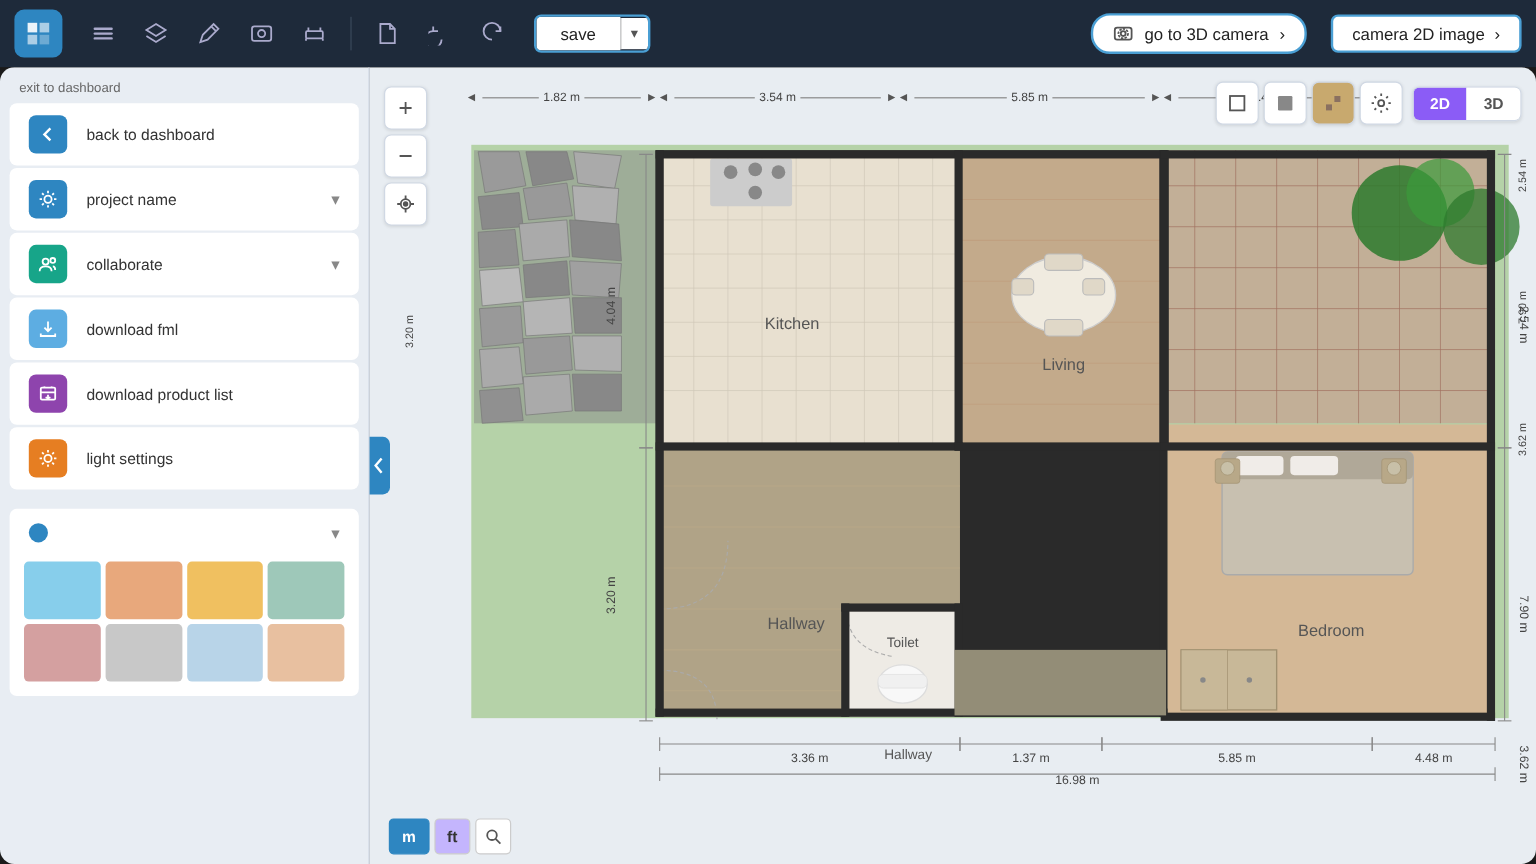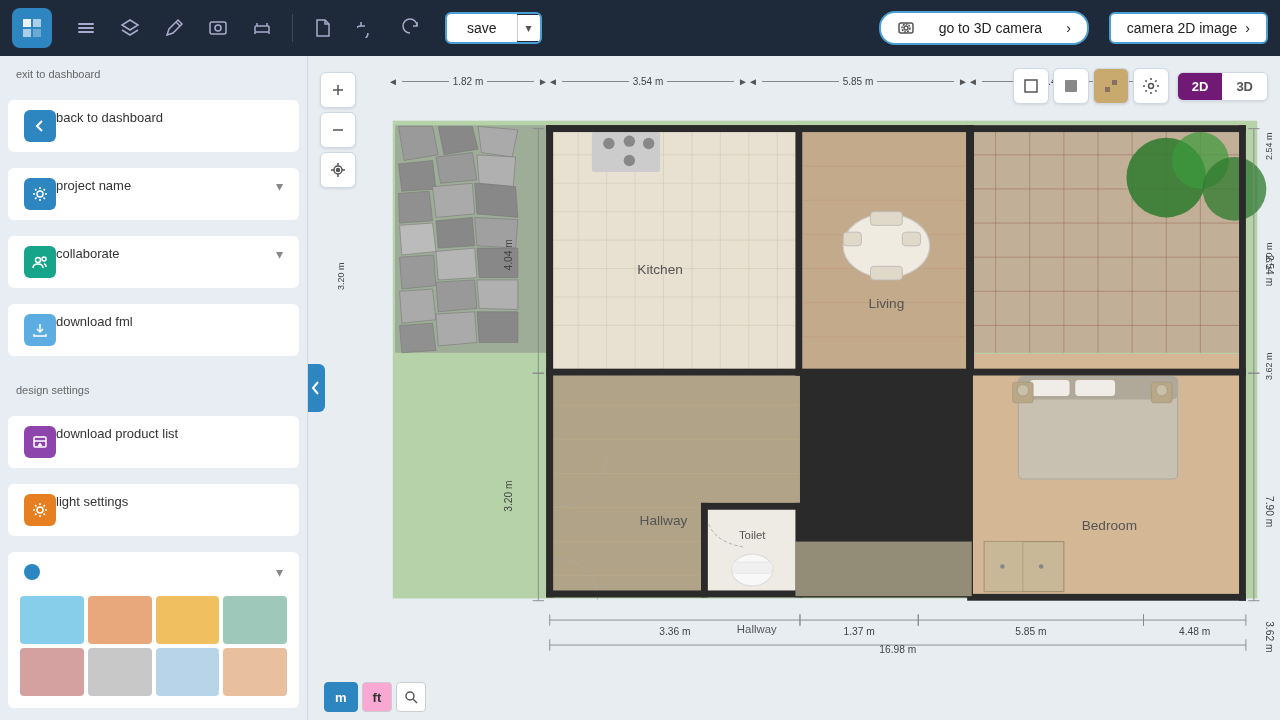--- a/index.html
+++ b/index.html
@@ -63,39 +63,40 @@
     .spacer { flex: 1; }
 
     .go-3d-btn {
       background: white;
       border: 2px solid #4a9fd4;
       border-radius: 16px;
       padding: 6px 16px;
       font-size: 14px;
       color: #222;
       cursor: pointer;
-      display: flex; align-items: center; gap: 24px;
+      display: flex; align-items: center; gap: 9px;
     }
     .export-btn {
       background: white;
       border: 2px solid #4a9fd4;
       border-radius: 6px;
       padding: 6px 16px;
       font-size: 14px;
       color: #222;
       cursor: pointer;
       display: flex; align-items: center; gap: 8px;
       margin-left: 12px;
     }
 
     
     .main-area {
       display: flex;
       flex: 1;
       overflow: hidden;
+      border-radius: 12px;
     }
 
     
     .sidebar {
       width: 308px;
       background: #e8edf3;
       flex-shrink: 0;
       overflow-y: auto;
       padding: 0;
       border-right: 1px solid #d0d8e4;
@@ -103,25 +104,26 @@
 
     .sidebar-section-label {
       font-size: 11px;
       color: #666;
       padding: 12px 16px 4px 16px;
       text-transform: lowercase;
     }
 
     .sidebar-item {
       display: flex;
+      align-items: center;
       padding: 10px 16px;
-      gap: 0;
-      cursor: pointer;
-      background: white;
-      margin: 16px 8px;
+      gap: 16px;
+      cursor: pointer;
+      background: white;
+      margin: 2px 8px;
       border-radius: 6px;
     }
 
     .sidebar-item-icon {
       width: 32px; height: 32px;
       border-radius: 6px;
       display: flex; align-items: center; justify-content: center;
       font-size: 16px;
       flex-shrink: 0;
     }
@@ -232,21 +234,21 @@
     }
     .mode-btn {
       padding: 6px 14px;
       background: white;
       border: none;
       font-size: 13px;
       font-weight: 600;
       cursor: pointer;
       color: #555;
     }
-    .mode-btn.active { background: #701a75; color: white; }
+    .mode-btn.active { background: #8b5cf6; color: white; }
 
     
     .collapse-tab {
       position: absolute;
       left: -1px;
       top: 50%;
       transform: translateY(-50%);
       width: 18px; height: 48px;
       background: #2e86c1;
       border-radius: 0 6px 6px 0;
@@ -263,21 +265,21 @@
       bottom: 8px;
       left: 16px;
       display: flex;
       gap: 4px;
       z-index: 10;
     }
     .unit-btn {
       padding: 4px 10px;
       border-radius: 4px;
       border: 1px solid #ccc;
-      background: #f9a8d4;
+      background: #c4b5fd;
       font-size: 13px;
       font-weight: 600;
       cursor: pointer;
       color: #333;
     }
     .unit-btn.active { background: #2e86c1; color: white; border-color: #2e86c1; }
     .zoom-btn {
       width: 30px; height: 30px;
       border-radius: 4px;
       border: 1px solid #ccc;
@@ -420,21 +422,20 @@
     <div class="sidebar-item">
       <div class="sidebar-item-icon icon-light-blue">
         <svg width="16" height="16" viewBox="0 0 16 16" fill="none" stroke="white" stroke-width="1.5">
           <path d="M8 2v8M5 7l3 3 3-3"></path>
           <path d="M2 12v2h12v-2"></path>
         </svg>
       </div>
       <span class="sidebar-item-label">download fml</span>
     </div>
 
-    <div class="sidebar-section-label">design settings</div>
 
     <div class="sidebar-item">
       <div class="sidebar-item-icon icon-purple">
         <svg width="16" height="16" viewBox="0 0 16 16" fill="none" stroke="white" stroke-width="1.5">
           <rect x="2" y="3" width="12" height="10" rx="1"></rect>
           <path d="M5 3V2M11 3V2M2 7h12"></path>
           <path d="M8 9v3M6 11l2 1 2-1"></path>
         </svg>
       </div>
       <span class="sidebar-item-label">download product list</span>

